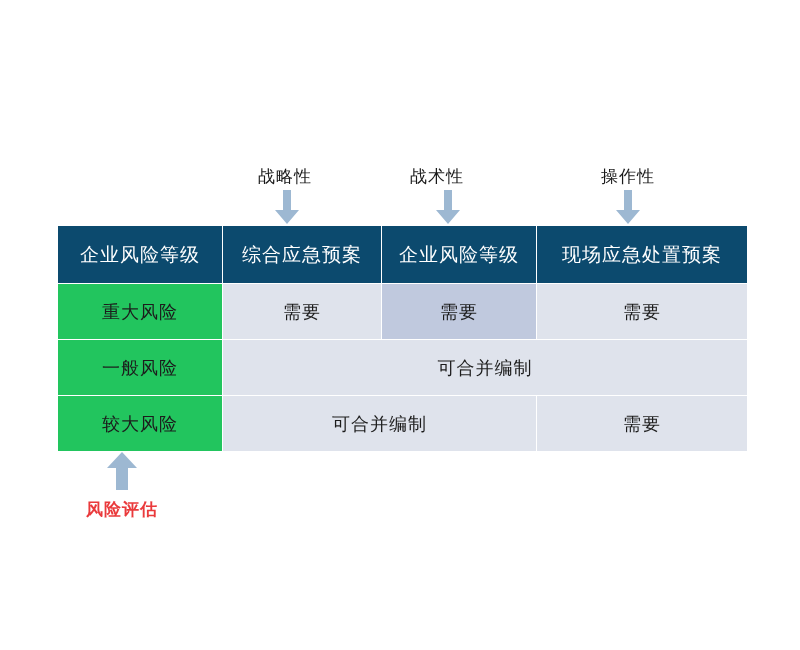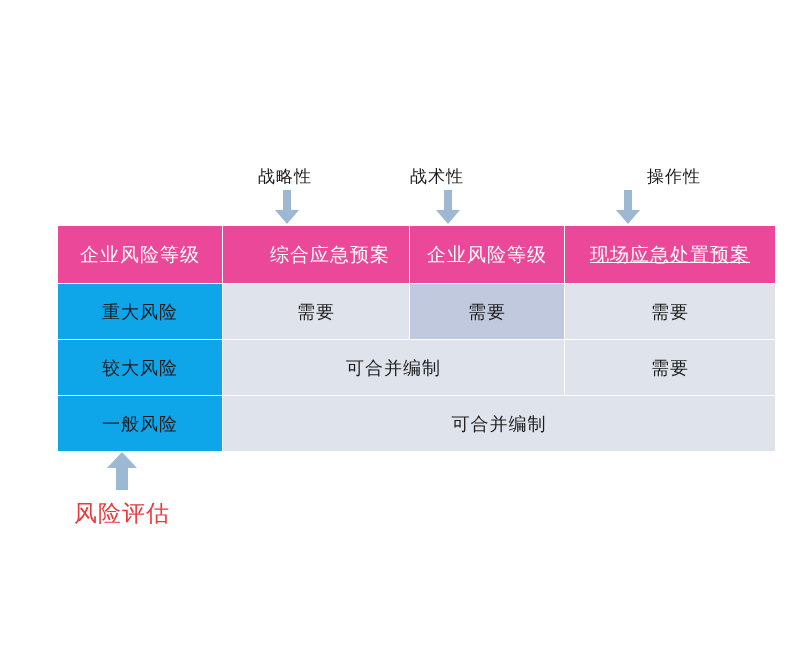--- a/index.html
+++ b/index.html
@@ -61,95 +61,95 @@
   #risk-table th {
     padding: 0;
     margin: 0;
     text-align: center;
     vertical-align: middle;
     font-weight: normal;
     border: 1px solid #ffffff;
   }
   #risk-table thead th {
     height: 57px;
-    background: #ec4899;
+    background: #0c4a6e;
     color: #ffffff;
     font-size: 19px;
     letter-spacing: 1px;
   }
   #risk-table tbody td {
     height: 55px;
     font-size: 18px;
     color: #1c1c1c;
     letter-spacing: 1px;
   }
   .cell-head {
-    background: #0ea5e9;
+    background: #22c55e;
   }
   .cell-light {
     background: #dfe3ec;
   }
   .cell-dark {
     background: #c0c9de;
   }
 
   
   #risk-assess-label {
     position: absolute;
-    font-size: 23px;
+    font-size: 17px;
     letter-spacing: 1px;
     white-space: nowrap;
     transform: translateX(-50%);
     font-family: "DejaVu Serif", "Liberation Serif", serif;
-    font-weight: normal;
+    font-weight: bold;
   }
 </style>
 </head>
 <body>
 
 <div id="stage">
 
   <div class="top-label" style="left:285px; top:165px;">战略性</div>
   <div class="top-label" style="left:437px; top:165px;">战术性</div>
-  <div class="top-label" style="left:628px; top:165px;margin-left:46px;">操作性</div>
+  <div class="top-label" style="left:628px; top:165px;">操作性</div>
 
   <svg class="arrow-down" style="left:287px; top:190px;" viewBox="0 0 30 36">
     <polygon points="11,0 19,0 19,20 27,20 15,34 3,20 11,20" fill="#9db8d2"></polygon>
   </svg>
   <svg class="arrow-down" style="left:448px; top:190px;" viewBox="0 0 30 36">
     <polygon points="11,0 19,0 19,20 27,20 15,34 3,20 11,20" fill="#9db8d2"></polygon>
   </svg>
   <svg class="arrow-down" style="left:628px; top:190px;" viewBox="0 0 30 36">
     <polygon points="11,0 19,0 19,20 27,20 15,34 3,20 11,20" fill="#9db8d2"></polygon>
   </svg>
 
   <table id="risk-table">
     <thead>
       <tr>
         <th style="width:164px;">企业风险等级</th>
-        <th style="width:158px;padding-left:28px;">综合应急预案</th>
+        <th style="width:158px;">综合应急预案</th>
         <th style="width:154px;">企业风险等级</th>
-        <th style="width:210px;text-decoration:underline;">现场应急处置预案</th>
+        <th style="width:210px;">现场应急处置预案</th>
       </tr>
     </thead>
     <tbody>
       <tr>
         <td class="cell-head">重大风险</td>
         <td class="cell-light">需要</td>
         <td class="cell-dark">需要</td>
         <td class="cell-light">需要</td>
       </tr>
       <tr>
+        <td class="cell-head">一般风险</td>
+        <td class="cell-light" colspan="3">可合并编制</td>
+      </tr>
+      <tr>
         <td class="cell-head">较大风险</td>
         <td class="cell-light" colspan="2">可合并编制</td>
         <td class="cell-light">需要</td>
-      </tr>
-      <tr>
-        <td class="cell-head">一般风险</td>
-        <td class="cell-light" colspan="3">可合并编制</td>
       </tr>
     </tbody>
   </table>
 
   <svg class="arrow-up" style="left:122px; top:452px;" viewBox="0 0 34 40">
     <polygon points="17,0 32,16 23,16 23,38 11,38 11,16 2,16" fill="#9db8d2"></polygon>
   </svg>
 
   <div id="risk-assess-label" style="left:122px; top:498px; color:#ea3a3c;">风险评估</div>
 

